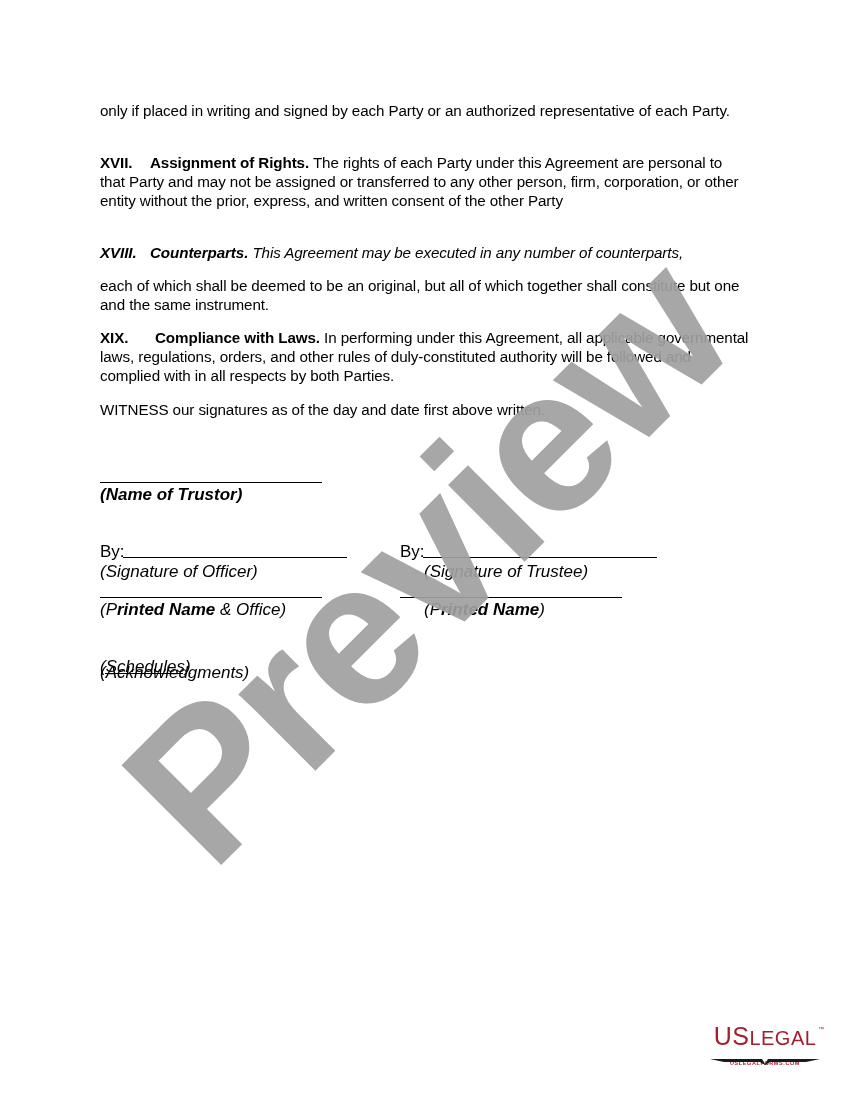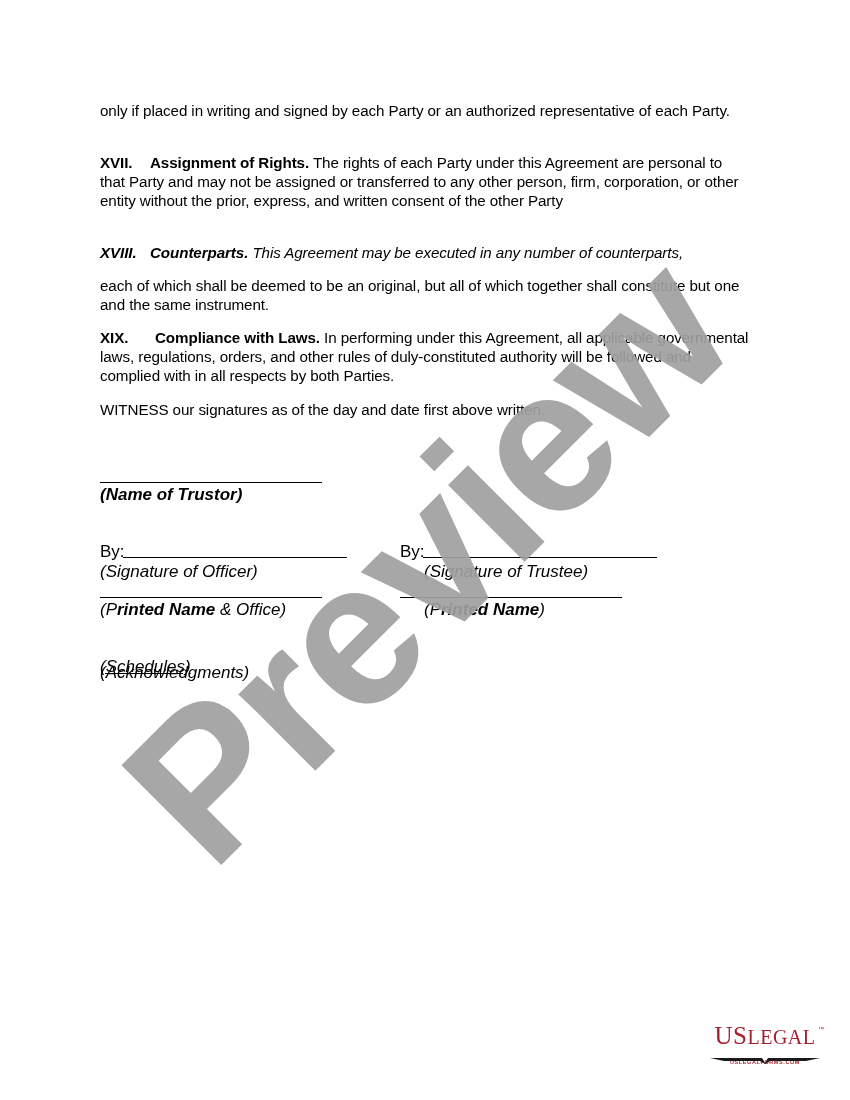--- a/index.html
+++ b/index.html
@@ -9,21 +9,21 @@
     .para { position:absolute; left:100px; width:650px; line-height:19px; font-size:15.2px; letter-spacing:-0.1px; }
     .b { font-weight:bold; }
     .num { display:inline-block; font-weight:bold; }
     .it { font-style:italic; }
     .sigline { position:absolute; height:0; border-top:1.5px solid #000; }
     .lbl { position:absolute; line-height:19px; font-size:17px; white-space:nowrap; }
     .watermark { position:absolute; left:425px; top:560px; transform:translate(-50%,-50%) rotate(-45deg);
       font-family:"Liberation Sans", sans-serif; font-weight:bold; font-size:205px; color:#a0a0a0;
       opacity:0.92; letter-spacing:-4px; white-space:nowrap; pointer-events:none; line-height:1; }
     .logo { position:absolute; left:706px; top:1024px; width:118px; text-align:center; }
-    .logo-main { font-family:Liberation Serif, serif; color:#a51f2e; font-size:25px; letter-spacing:0.5px; line-height:24px; }
+    .logo-main { font-family:Liberation Sans, sans-serif; color:#a51f2e; font-size:25px; letter-spacing:0.5px; line-height:24px; }
     .logo-main .small { font-size:20px; }
     .logo-tm { position:absolute; right:0; top:2px; font-size:6px; color:#a51f2e; font-family:"Liberation Sans", sans-serif; }
     .logo-wing { height:8px; position:relative; margin-top:1px; }
     .logo-url { font-size:5.5px; color:#a51f2e; letter-spacing:0.6px; font-weight:bold; margin-top:1px; }
   </style>
 </head>
 <body>
 
 <div class="page">
 

